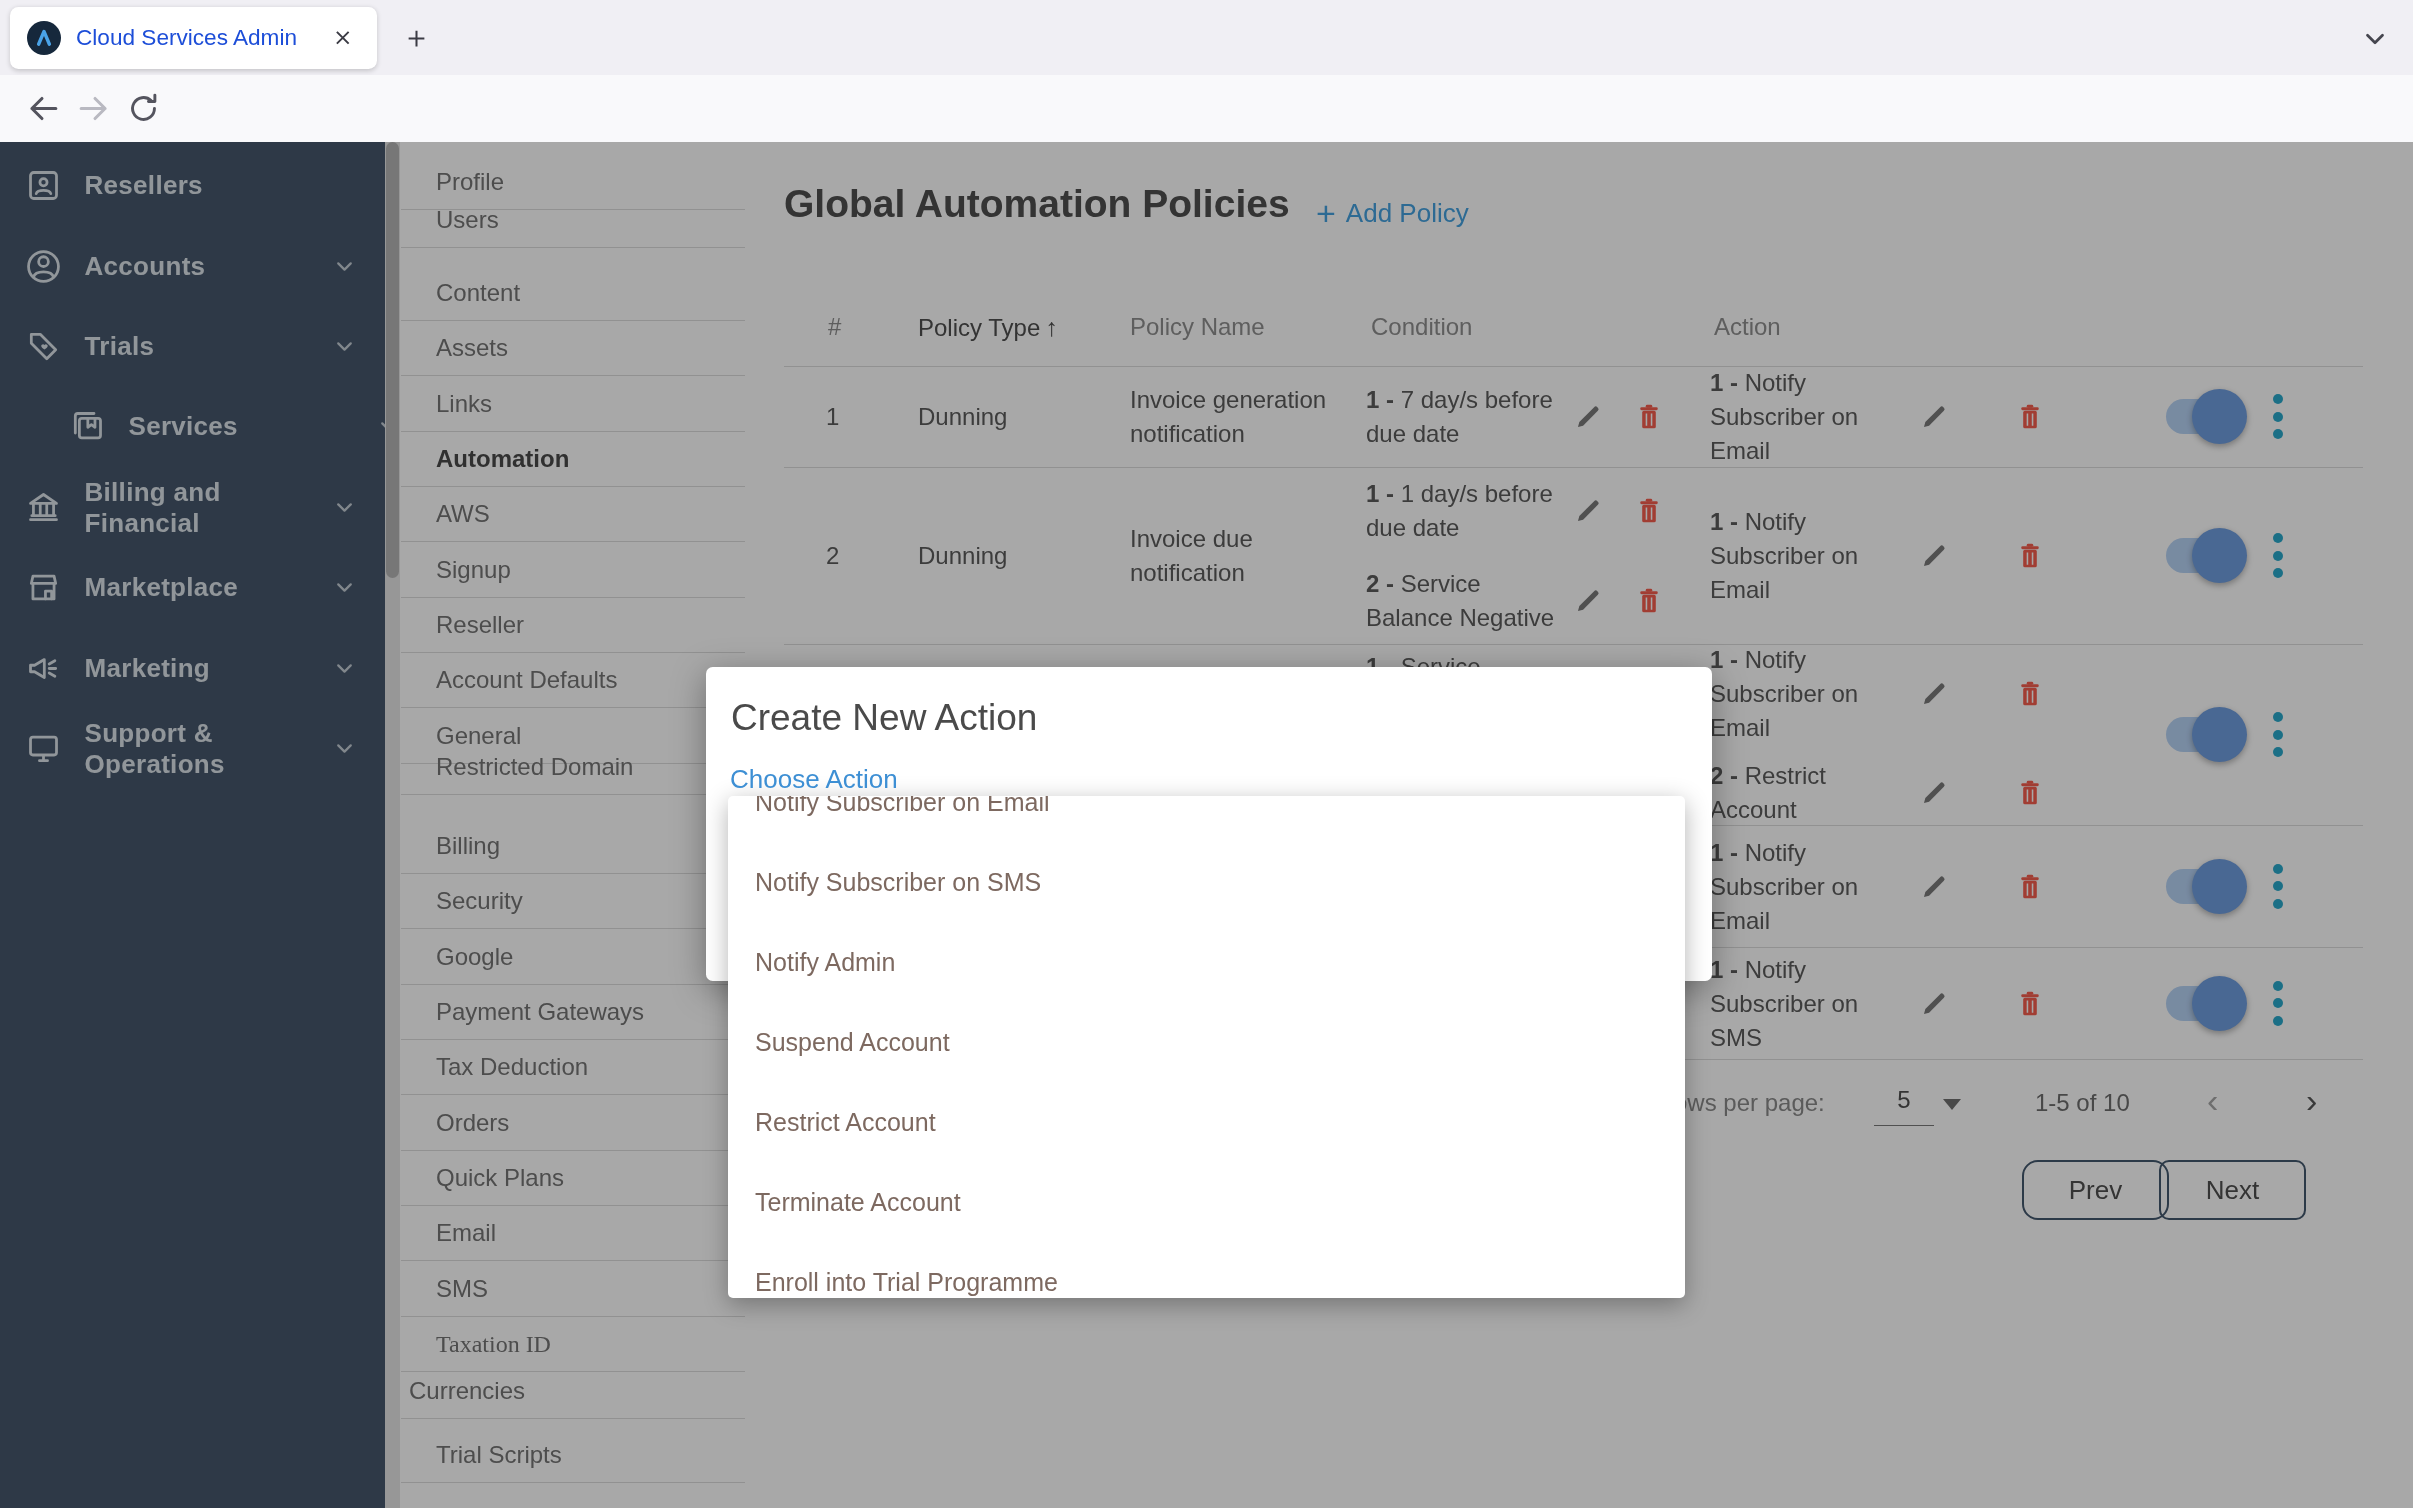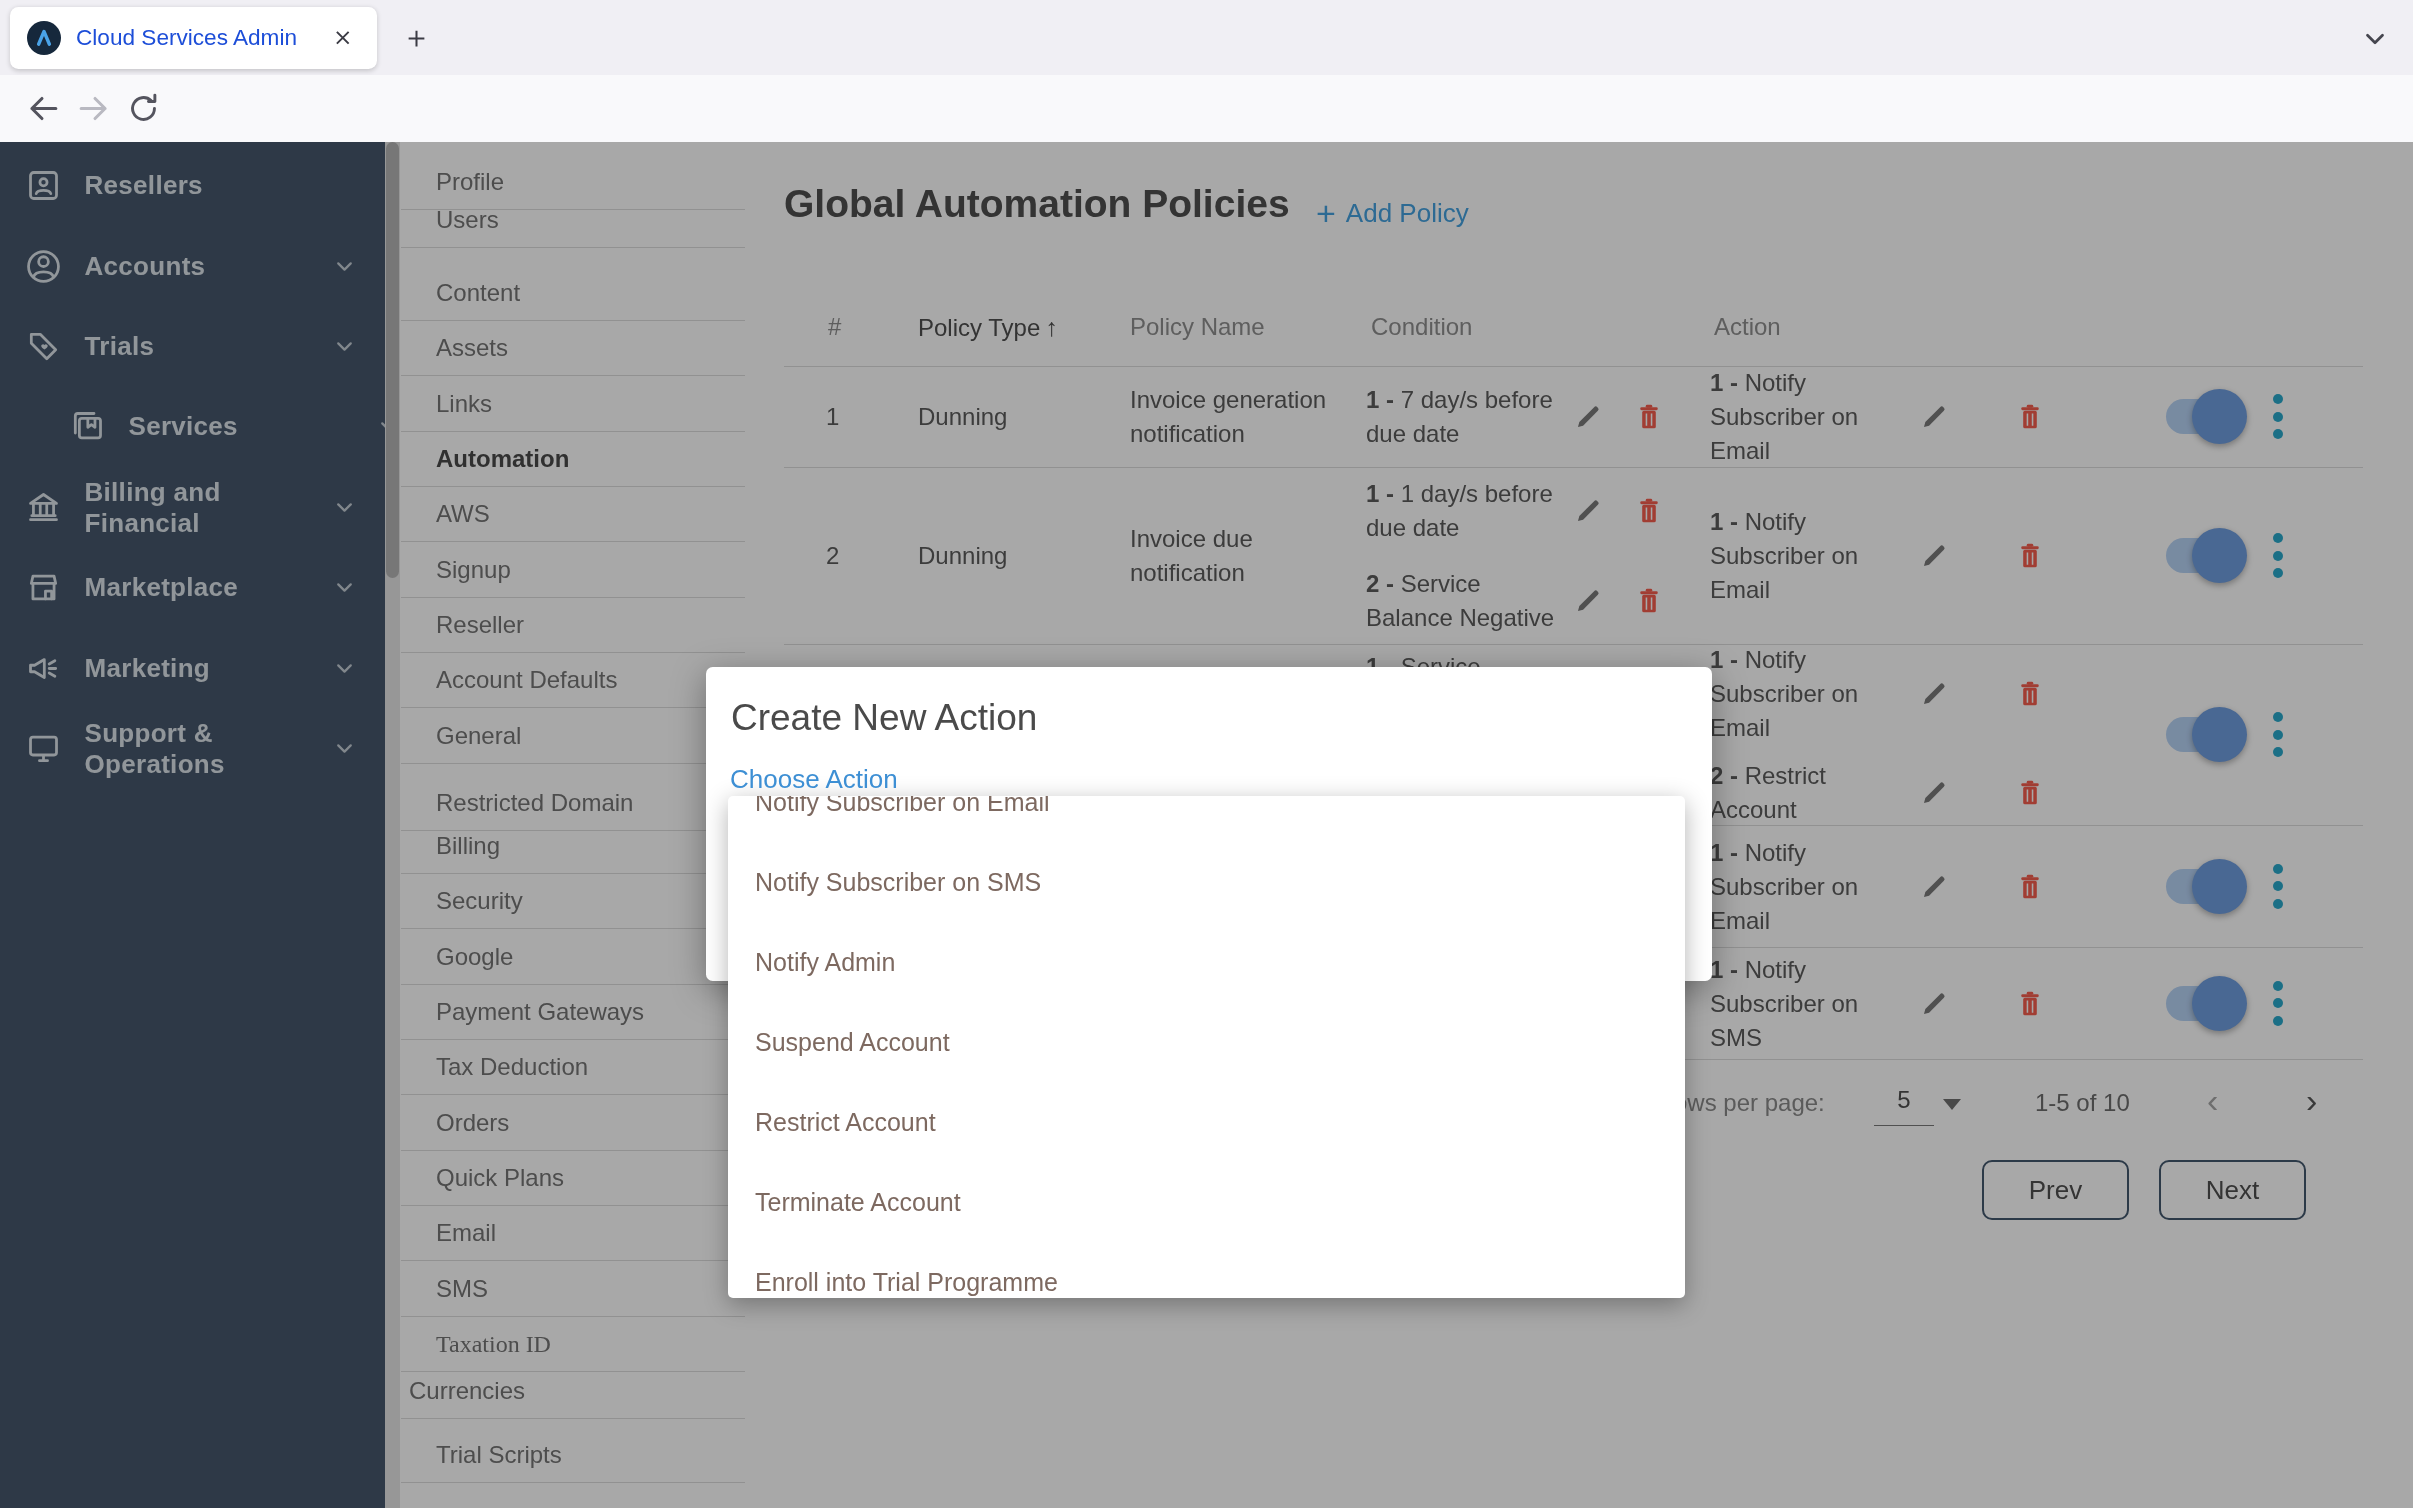--- a/index.html
+++ b/index.html
@@ -90,21 +90,21 @@
   .rpp-label { position:absolute; left:0; top:10px; }
   .rpp-select { position:absolute; left:208px; top:6.7px; width:60px; text-align:center; color:#4f4f4f;
     border-bottom:1.7px solid #7a7a7a; padding-bottom:11.7px; }
   .rpp-caret { position:absolute; left:277px; top:20px; width:0; height:0;
     border-left:9.2px solid transparent; border-right:9.2px solid transparent; border-top:11px solid #6f6f6f; }
   .range { position:absolute; left:369px; top:10px; color:#6e6e6e; }
   .pg-prev { position:absolute; left:541px; top:1.7px; color:#a7a7a7; font-size:34px; }
   .pg-next { position:absolute; left:640px; top:1.7px; color:#575757; font-size:34px; }
   .btn { position:absolute; top:1018px; width:147px; height:60px; border:2.5px solid #44586e; border-radius:10px;
     display:flex; align-items:center; justify-content:center; font-size:26px; color:#4f4f4f; background:transparent; }
-  #btn-prev { left:1238px; } #btn-next { left:1415px; }
+  #btn-prev { left:1278px;border-radius:16px; } #btn-next { left:1415px; }
 
   
   .dim { position:absolute; left:0; top:0; width:2413px; height:1366px; background:rgba(0,0,0,.34); }
   .modal { position:absolute; left:706px; top:525px; width:1006px; height:314px; background:#ffffff;
     border-radius:6.7px; box-shadow:0 8.4px 34px rgba(0,0,0,.35); }
   .modal-title { position:absolute; left:25px; top:30px; font-size:37px; color:#4a4a4a; }
   .choose-action { position:absolute; left:24px; top:97px; font-size:26px; color:#3d8fd4; z-index:40; }
   .dropdown { position:absolute; left:728px; top:654px; width:957px; height:502px; background:#ffffff;
     border-radius:5px; box-shadow:0 6.7px 25px rgba(0,0,0,.30); overflow:hidden; z-index:30; }
   .dd-list { margin-top:-34px; }
@@ -359,21 +359,21 @@
       <div class="set-item" style="top: 51px;">Users</div>
       <div class="set-item" style="top: 124px;">Content</div>
       <div class="set-item" style="top: 179px;">Assets</div>
       <div class="set-item" style="top: 235px;">Links</div>
       <div class="set-item active" style="top: 290px;">Automation</div>
       <div class="set-item" style="top: 345px;">AWS</div>
       <div class="set-item" style="top: 401px;">Signup</div>
       <div class="set-item" style="top: 456px;">Reseller</div>
       <div class="set-item" style="top: 511px;">Account Defaults</div>
       <div class="set-item" style="top: 567px;">General</div>
-      <div class="set-item" style="top: 634px;">Restricted Domain</div>
+      <div class="set-item" style="top: 598px;">Restricted Domain</div>
       <div class="set-item" style="top: 677px;">Billing</div>
       <div class="set-item" style="top: 732px;">Security</div>
       <div class="set-item" style="top: 788px;">Google</div>
       <div class="set-item" style="top: 843px;">Payment Gateways</div>
       <div class="set-item" style="top: 898px;">Tax Deduction</div>
       <div class="set-item" style="top: 954px;">Orders</div>
       <div class="set-item" style="top: 1009px;">Quick Plans</div>
       <div class="set-item" style="top: 1064px;">Email</div>
       <div class="set-item" style="top: 1120px;">SMS</div>
       <div class="set-item" style="top: 1175px; font-family: Liberation Serif, serif;">Taxation ID</div>

